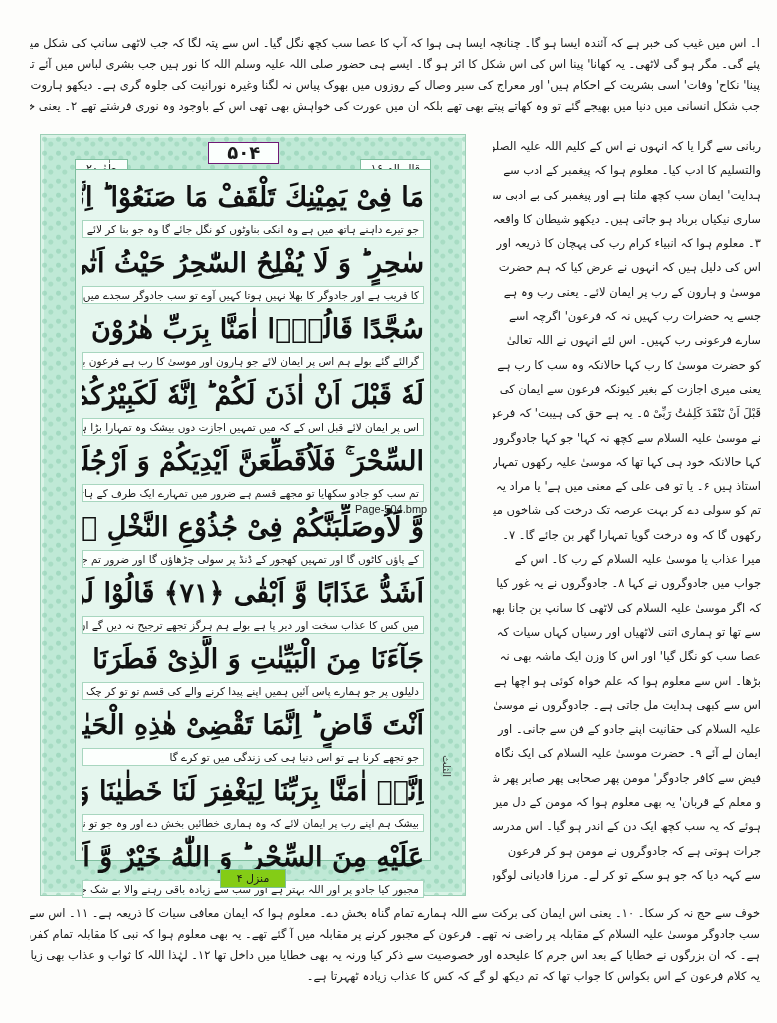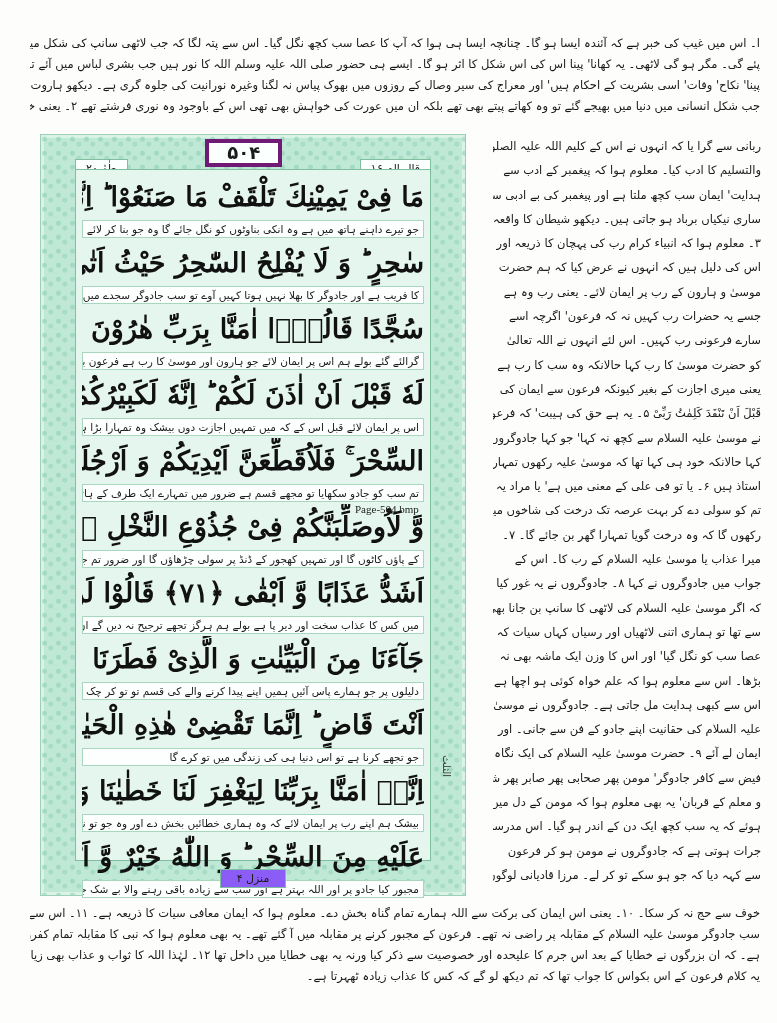--- a/index.html
+++ b/index.html
@@ -33,21 +33,21 @@
     position: absolute; left: 34px; right: 34px; top: 6px; height: 24px;
     display: flex; align-items: center; justify-content: space-between;
     direction: rtl;
   }
   .hdr-box {
     background: #fbfffd; border: 1px solid #7fbf9f;
     height: 18px; font-size: 11px; line-height: 18px; padding: 0 10px; margin-top: 32px;
   }
   .hdr-page {
     font-size: 18px; font-weight: bold; letter-spacing: 1px;
-    background: #fbfffd; border: 4px solid #701a75; height: 20px; line-height: 20px;
+    background: #fbfffd; border: 1px solid #701a75; height: 20px; line-height: 20px;
     padding: 0 18px;
   }
   .text-panel {
     position: absolute; left: 34px; right: 34px; top: 34px; bottom: 34px;
     background: #e5f6ee;
     border: 1px solid #7fbf9f;
     direction: rtl;
     padding: 4px 6px 0 6px;
     box-sizing: border-box;
   }
@@ -65,26 +65,26 @@
   }
   .side-label {
     position: absolute; left: 400px; top: 620px;
     writing-mode: vertical-rl; font-size: 10px; color: #333;
   }
   .footer-bar {
     position: absolute; left: 0; right: 0; bottom: 6px; height: 22px;
     display: flex; justify-content: center; align-items: center;
   }
   .footer-box {
-    background: #8b5cf6; border: 1px solid #7fbf9f;
+    background: #84cc16; border: 1px solid #7fbf9f;
     font-size: 11px; height: 17px; line-height: 17px; padding: 0 16px;
   }
   .page-overlay {
     position: absolute; left: 355px; top: 503px;
-    font-family: Liberation Serif, serif; font-size: 11px; color: #222;
+    font-family: Liberation Sans, sans-serif; font-size: 11px; color: #222;
     z-index: 5;
   }
   .right-notes {
     position: absolute; left: 478px; top: 134px; width: 283px;
     direction: rtl; text-align: justify;
     font-size: 11.5px; line-height: 24.3px;
   }
   .right-notes .ln { display: block; white-space: nowrap; overflow: hidden; margin-left: 15px; }
   .bottom-notes {
     position: absolute; left: 30px; top: 903px; width: 730px;

